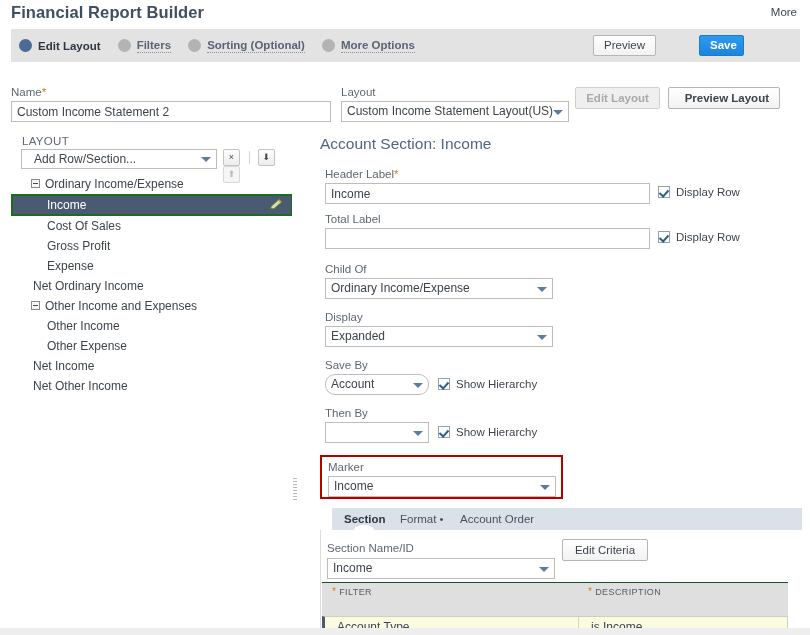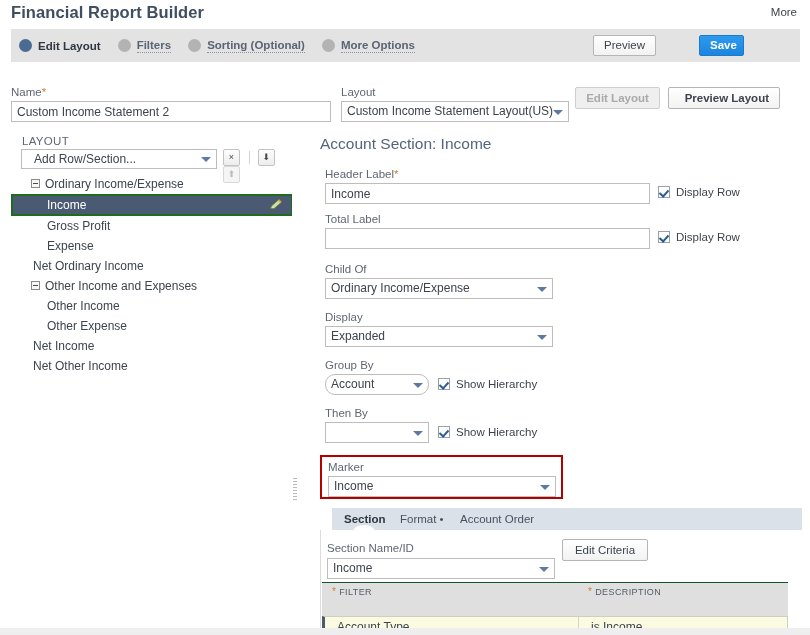--- a/index.html
+++ b/index.html
@@ -331,20 +331,21 @@
     <span class="mini-btn faded">⬆</span>
   </div>
 
   <div class="tree" id="tree-root">
       <div class="tnode lvl0 hasexp"><span class="expander"></span><span>Ordinary Income/Expense</span></div>
       <div class="tnode lvl1 selected"><span>Income</span><svg class="pencil-icon" viewBox="0 0 16 14">
           <path d="M1 12 L3 8 L11 1 L14 4 L6 11 Z" fill="#cfe0a8" stroke="#6b7a3f" stroke-width="1"></path>
           <path d="M11 1 L14 4" stroke="#d9a12a" stroke-width="2"></path>
           <path d="M1 12 L3.5 11.5" stroke="#4a4a2a" stroke-width="1"></path>
         </svg></div>
+      <div class="tnode lvl1"><span>Cost Of Sales</span></div>
       <div class="tnode lvl1"><span>Gross Profit</span></div>
       <div class="tnode lvl1"><span>Expense</span></div>
       <div class="tnode lvl0"><span>Net Ordinary Income</span></div>
       <div class="tnode lvl0 hasexp"><span class="expander"></span><span>Other Income and Expenses</span></div>
       <div class="tnode lvl1"><span>Other Income</span></div>
       <div class="tnode lvl1"><span>Other Expense</span></div>
       <div class="tnode lvl0"><span>Net Income</span></div>
       <div class="tnode lvl0"><span>Net Other Income</span></div>
     </div>
 </div>
@@ -387,21 +388,21 @@
     <span>Ordinary Income/Expense</span>
     <span class="arrow"></span>
   </div>
 
   <div class="f-label" style="left:25px; top:181px;">Display</div>
   <div class="sel" style="position:absolute;left:25px;top:196px;width:228px;height:21px;">
     <span>Expanded</span>
     <span class="arrow"></span>
   </div>
 
-  <div class="f-label" style="left:25px; top:229px;">Group By</div>
+  <div class="f-label" style="left:25px; top:229px;">Save By</div>
   <div class="sel" style="position:absolute;left:25px;top:244px;width:104px;height:21px;border-radius:10px;">
     <span>Account</span>
     <span class="arrow"></span>
   </div>
   <div class="chk-wrap" style="left:138px; top:248px;">
     <span class="chk on"></span>
     <span>Show Hierarchy</span>
   </div>
 
   <div class="f-label" style="left:25px; top:277px;">Then By</div>

